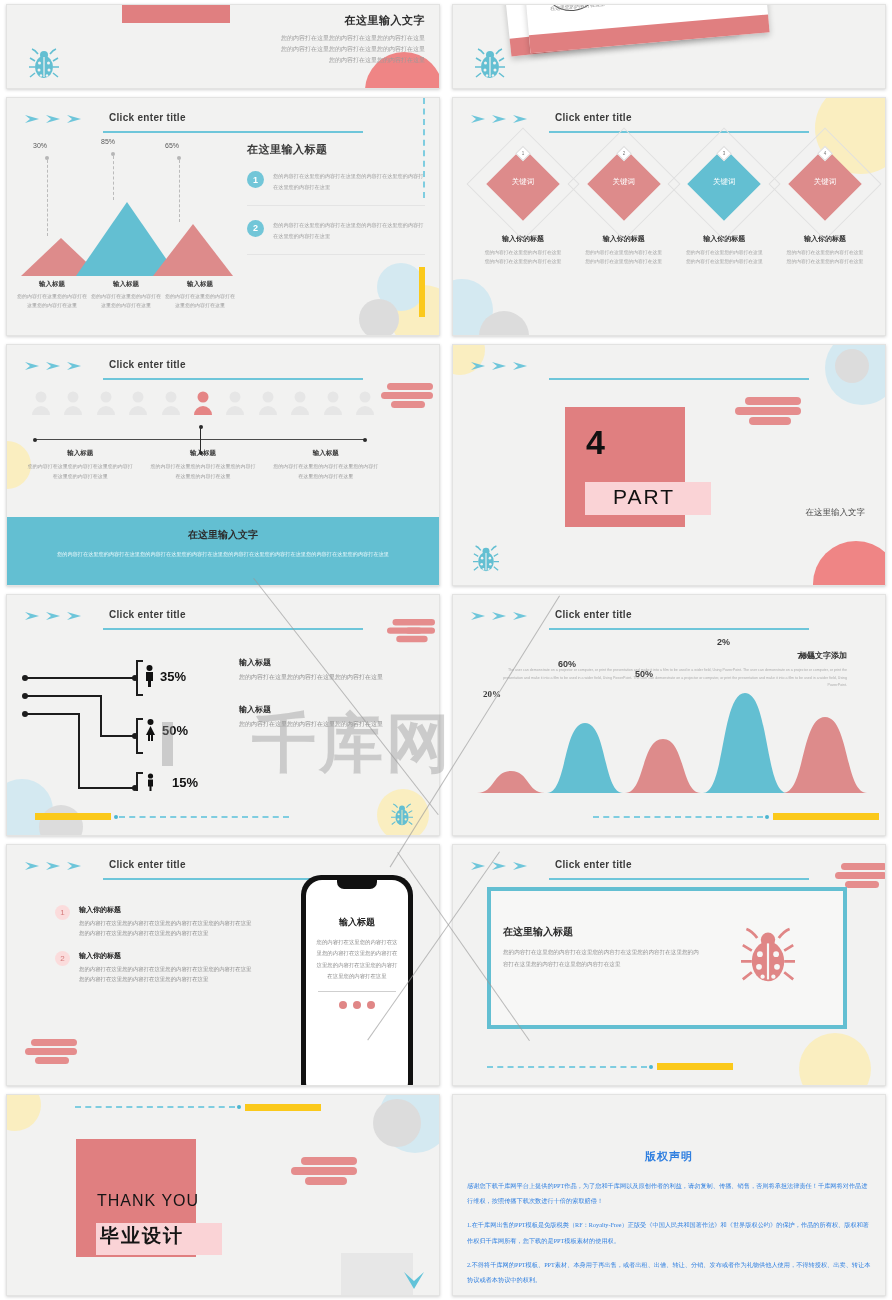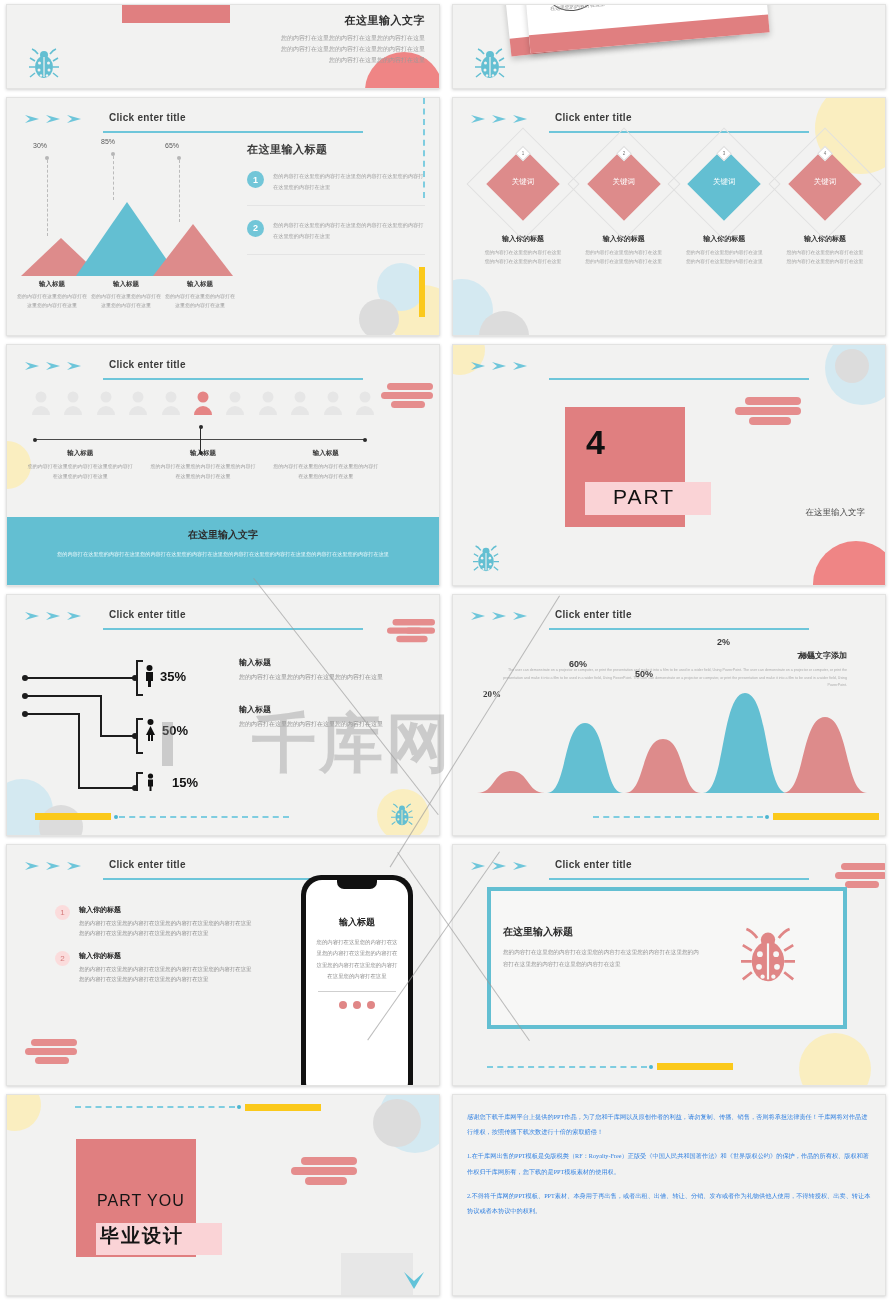--- a/index.html
+++ b/index.html
@@ -663,21 +663,21 @@
       </div>
 
       <svg class="bells" viewBox="0 0 418 110" preserveAspectRatio="none">
         <path d="M0 110 L10 110 C28 110 26 88 44 88 C62 88 60 110 78 110 L88 110 Z" fill="#dd8b8b"></path>
         <path d="M70 110 L80 110 C100 110 96 40 118 40 C140 40 136 110 156 110 L166 110 Z" fill="#63bfd2"></path>
         <path d="M148 110 L158 110 C178 110 174 56 196 56 C218 56 214 110 234 110 L244 110 Z" fill="#dd8b8b"></path>
         <path d="M226 110 L236 110 C258 110 254 10 278 10 C302 10 298 110 320 110 L330 110 Z" fill="#63bfd2"></path>
         <path d="M306 110 L316 110 C338 110 334 34 358 34 C382 34 378 110 400 110 L418 110 Z" fill="#dd8b8b"></path>
       </svg>
       <div class="bell-pct" style="left:30px;bottom:136px;font-family:Liberation Serif, serif;">20%</div>
-      <div class="bell-pct" style="left:116px;bottom:166px;">60%</div>
+      <div class="bell-pct" style="left:105px;bottom:166px;">60%</div>
       <div class="bell-pct" style="left:182px;bottom:156px;">50%</div>
       <div class="bell-pct" style="left:264px;bottom:188px;">2%</div>
       <div class="bell-pct" style="left:344px;bottom:174px;">70%</div>
 
       <div class="dashbar" style="left:140px;bottom:17px;width:170px;"></div>
       <div class="dot-sm" style="left:312px;bottom:16px;"></div>
       <div class="goldbar" style="left:320px;bottom:15px;width:106px;"></div>
     </div>
   </div>
 
@@ -814,32 +814,33 @@
         <g fill="#e58d8d">
           <rect x="10" y="0" width="56" height="8" rx="4"></rect>
           <rect x="0" y="10" width="46" height="8" rx="4"></rect>
           <rect x="26" y="10" width="40" height="8" rx="4"></rect>
           <rect x="14" y="20" width="42" height="8" rx="4"></rect>
         </g>
       </svg>
 
       <div class="ty-box"></div>
       <div class="ty-light"></div>
-      <div class="ty-en">PART YOU</div>
+      <div class="ty-en">THANK YOU</div>
       <div class="ty-cn">毕业设计</div>
 
       <svg class="chev" width="22" height="20" viewBox="0 0 22 20">
         <path d="M1 1 L11 18 L21 1 L11 10 Z" fill="#62c3d9"></path>
       </svg>
     </div>
   </div>
 
   <div class="cell">
     <div class="slide">
       <div class="cp">
+        <h3>版权声明</h3>
         <p>感谢您下载千库网平台上提供的PPT作品，为了您和千库网以及原创作者的利益，请勿复制、传播、销售，否则将承担法律责任！千库网将对作品进行维权，按照传播下载次数进行十倍的索取赔偿！</p>
         <p class="tight">1.在千库网出售的PPT模板是免版税类（RF：Royalty-Free）正版受《中国人民共和国著作法》和《世界版权公约》的保护，作品的所有权、版权和著作权归千库网所有，您下载的是PPT模板素材的使用权。</p>
         <p class="tight">2.不得将千库网的PPT模板、PPT素材、本身用于再出售，或者出租、出借、转让、分销、发布或者作为礼物供他人使用，不得转授权、出卖、转让本协议或者本协议中的权利。</p>
       </div>
     </div>
   </div>
 
 </div>
 
 <div class="wm">

